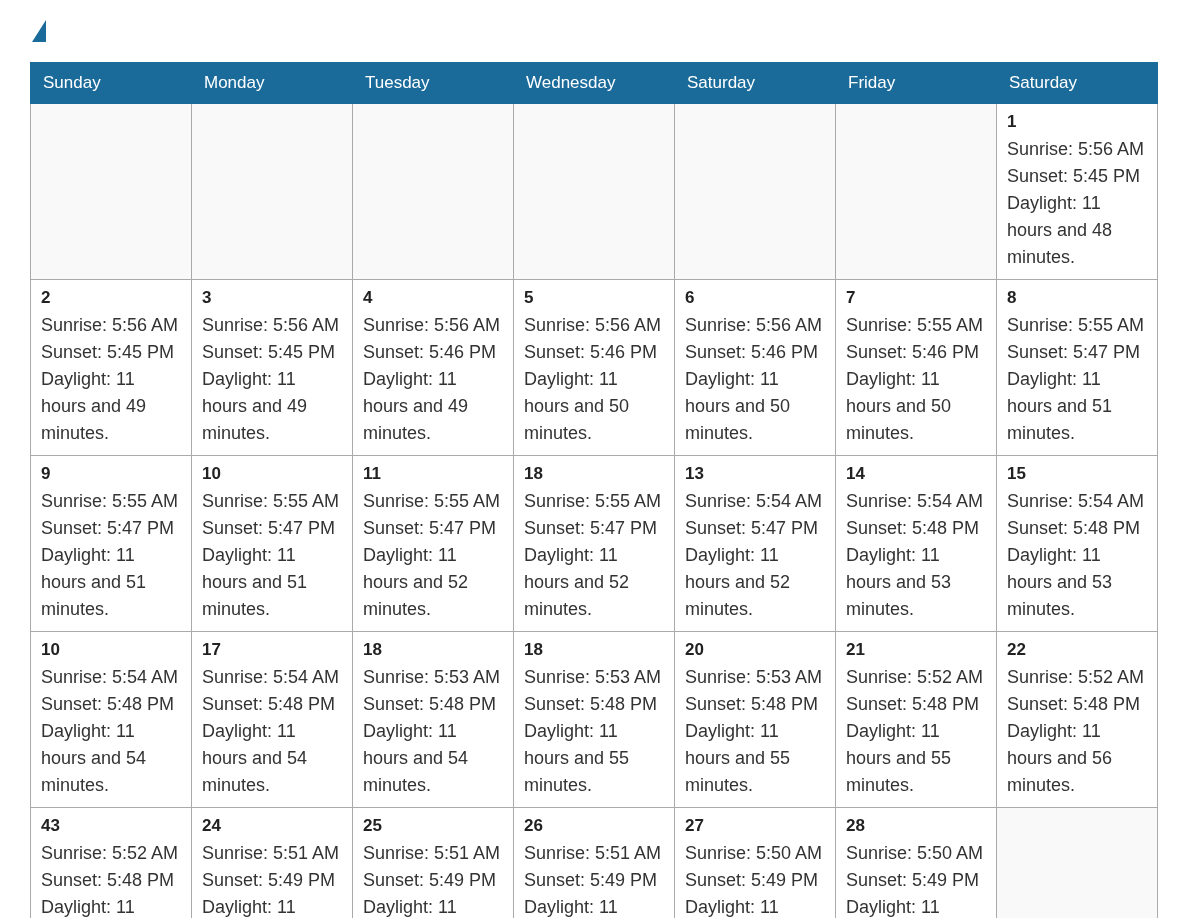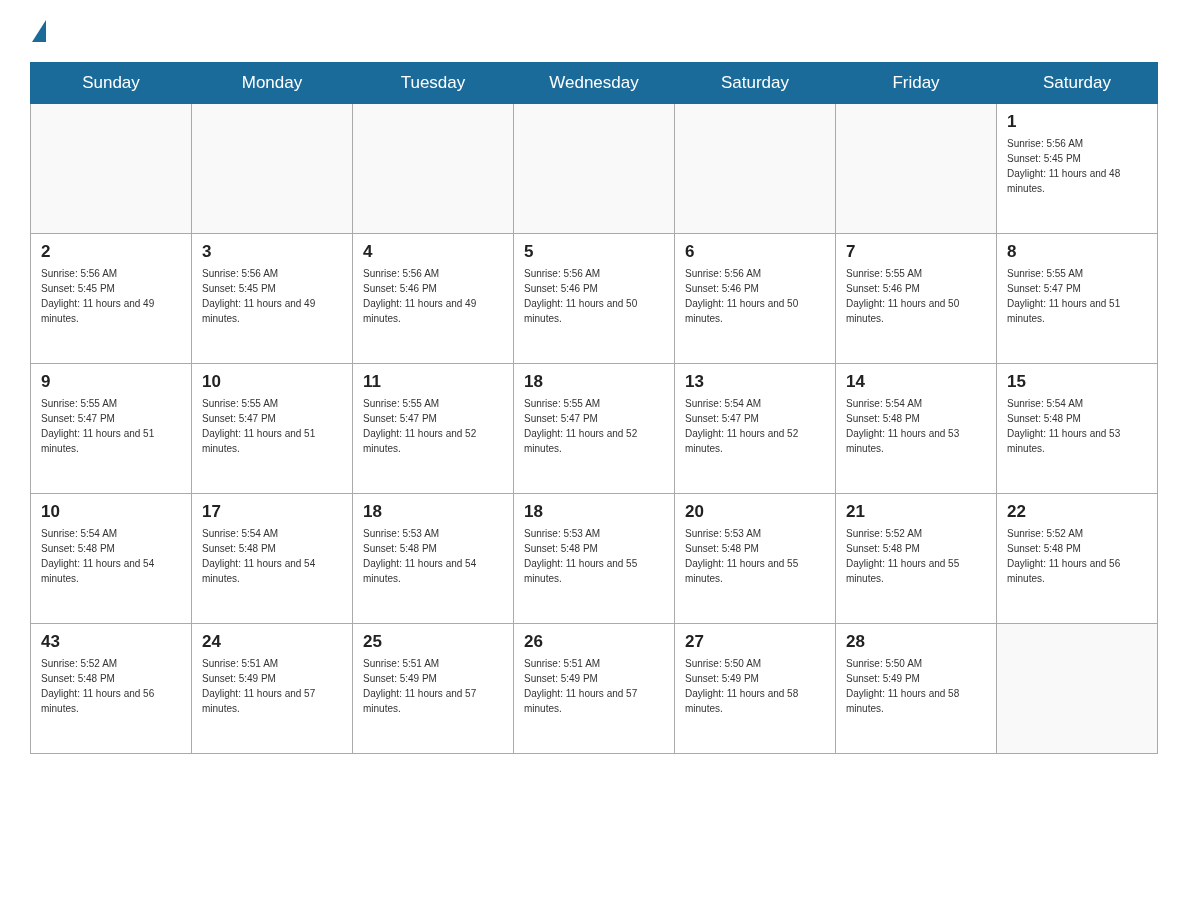--- a/index.html
+++ b/index.html
@@ -50,42 +50,42 @@
     .calendar {
       width: 100%;
       border-collapse: collapse;
     }
     .calendar th {
       background-color: #1a6b9a;
       color: #fff;
       font-size: 17px;
       font-weight: normal;
       padding: 10px 12px;
-      text-align: center;
+      text-align: left;
       border: 1px solid #1a6b9a;
     }
     .calendar td {
       border: 1px solid #aaa;
       vertical-align: top;
       padding: 8px 10px;
       width: calc(100% / 7);
       min-height: 110px;
       height: 130px;
     }
     .calendar td.empty {
       background: #f9f9f9;
     }
     .day-number {
       font-size: 17px;
       font-weight: bold;
       color: #222;
       margin-bottom: 4px;
     }
     .day-info {
-      font-size: 10px;
+      font-size: 18px;
       color: #333;
       line-height: 1.5;
     }
     .logo-wrapper {
       display: flex;
       flex-direction: column;
     }
     .logo-row1 {
       display: flex;
       align-items: center;

